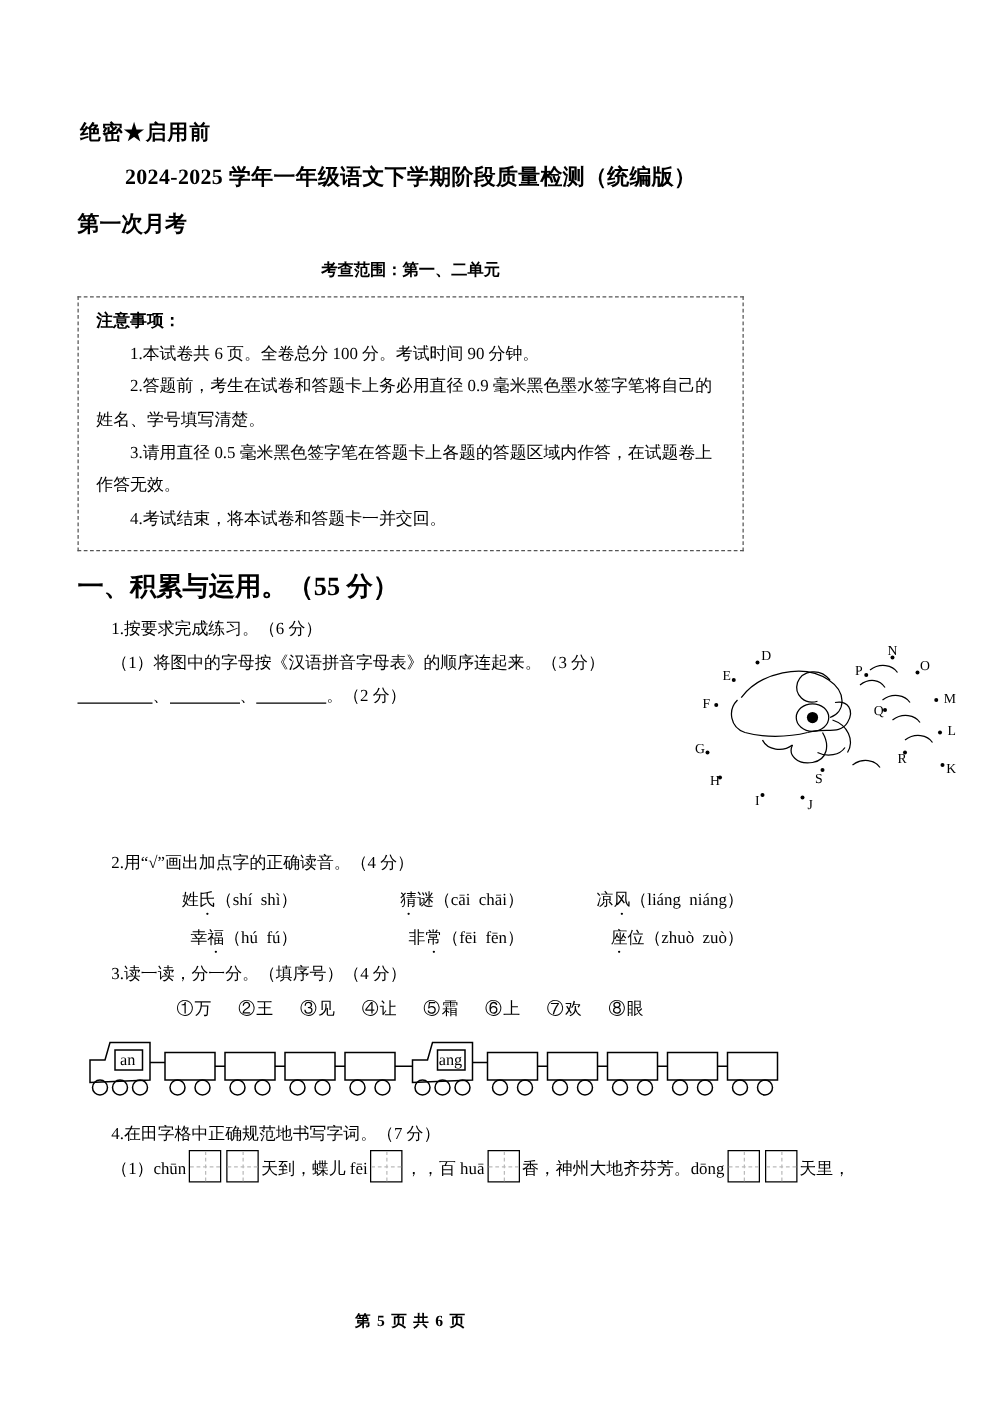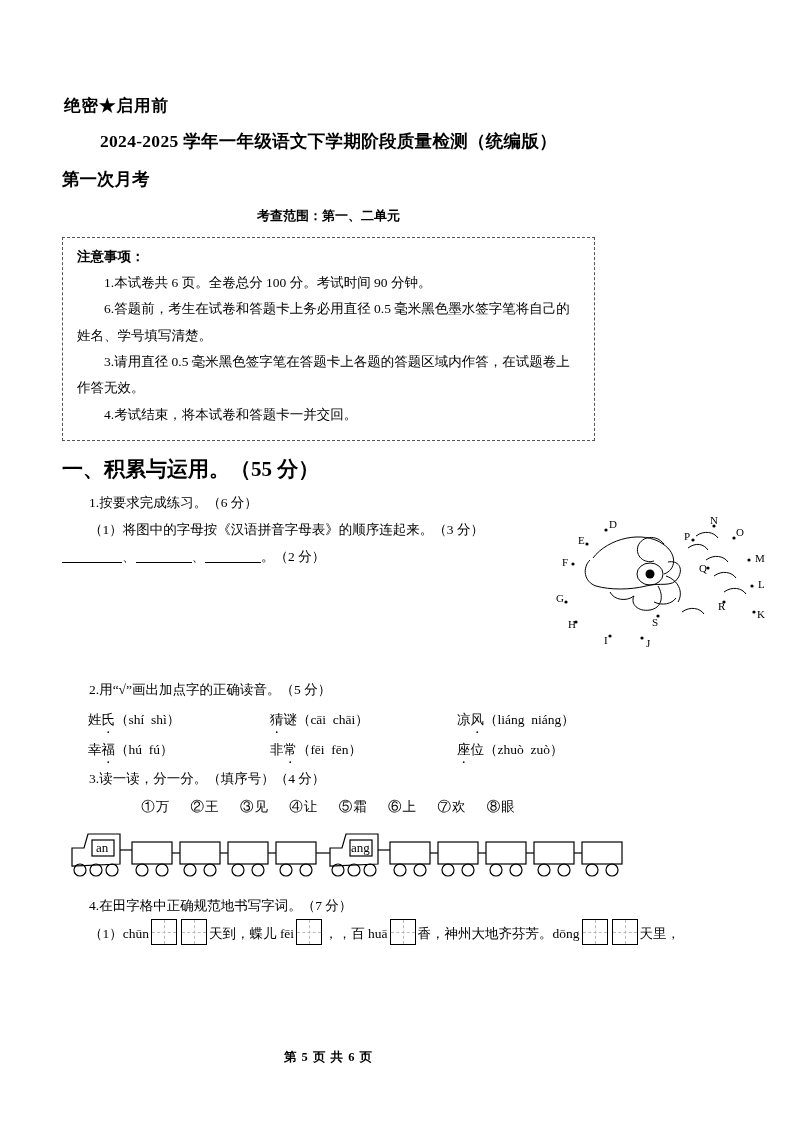--- a/index.html
+++ b/index.html
@@ -87,20 +87,21 @@
   .fig-col {
     flex: 1 1 auto;
     position: relative;
     height: 160px;
   }
   .pinyin-table {
     width: 100%;
     border-collapse: collapse;
     font-size: 13.5px;
     margin: 2px 0 0 0;
+    text-align: right;
   }
   .pinyin-table td {
     padding: 6px 0 6px 0;
     white-space: nowrap;
   }
   .pinyin-table td.c1 { width: 33%; padding-left: 26px; }
   .pinyin-table td.c2 { width: 34%; padding-left: 32px; }
   .pinyin-table td.c3 { width: 33%; padding-left: 38px; }
   .dot-under {
     position: relative;
@@ -181,21 +182,21 @@
 
   <div class="secret">绝密★启用前</div>
 
   <div class="doc-title">2024-2025 学年一年级语文下学期阶段质量检测（统编版）</div>
   <div class="doc-subtitle">第一次月考</div>
   <div class="scope">考查范围：第一、二单元</div>
 
   <div class="notice-box">
     <div class="notice-title">注意事项：</div>
     <p class="notice-item">1.本试卷共 6 页。全卷总分 100 分。考试时间 90 分钟。</p>
-    <p class="notice-item">6.答题前，考生在试卷和答题卡上务必用直径 0.5 毫米黑色墨水签字笔将自己的姓名、学号填写清楚。</p>
+    <p class="notice-item">2.答题前，考生在试卷和答题卡上务必用直径 0.9 毫米黑色墨水签字笔将自己的姓名、学号填写清楚。</p>
     <p class="notice-item">3.请用直径 0.5 毫米黑色签字笔在答题卡上各题的答题区域内作答，在试题卷上作答无效。</p>
     <p class="notice-item">4.考试结束，将本试卷和答题卡一并交回。</p>
   </div>
 
   <div class="section-head">一、积累与运用。（55 分）</div>
 
   <p class="q">1.按要求完成练习。（6 分）</p>
 
   <div class="row-flex">
     <div class="q-col">
@@ -257,21 +258,21 @@
             <text x="161" y="56">Q</text>
           <circle cx="186" cy="86" r="1.6"></circle>
             <text x="180" y="94">R</text>
           <circle cx="120" cy="100" r="1.6"></circle>
             <text x="114" y="110">S</text>
         </g>
       </svg>
     </div>
   </div>
 
-  <p class="q">2.用“√”画出加点字的正确读音。（5 分）</p>
+  <p class="q">2.用“√”画出加点字的正确读音。（4 分）</p>
 
   <table class="pinyin-table">
     <tbody>
         <tr>
       <td class="c1">姓<span class="dot-under">氏</span>（shí&nbsp;&nbsp;shì）</td>
       <td class="c2"><span class="dot-under">猜</span>谜（cāi&nbsp;&nbsp;chāi）</td>
       <td class="c3">凉<span class="dot-under">风</span>（liáng&nbsp;&nbsp;niáng）</td>
     </tr>
     <tr>
       <td class="c1">幸<span class="dot-under">福</span>（hú&nbsp;&nbsp;fú）</td>

